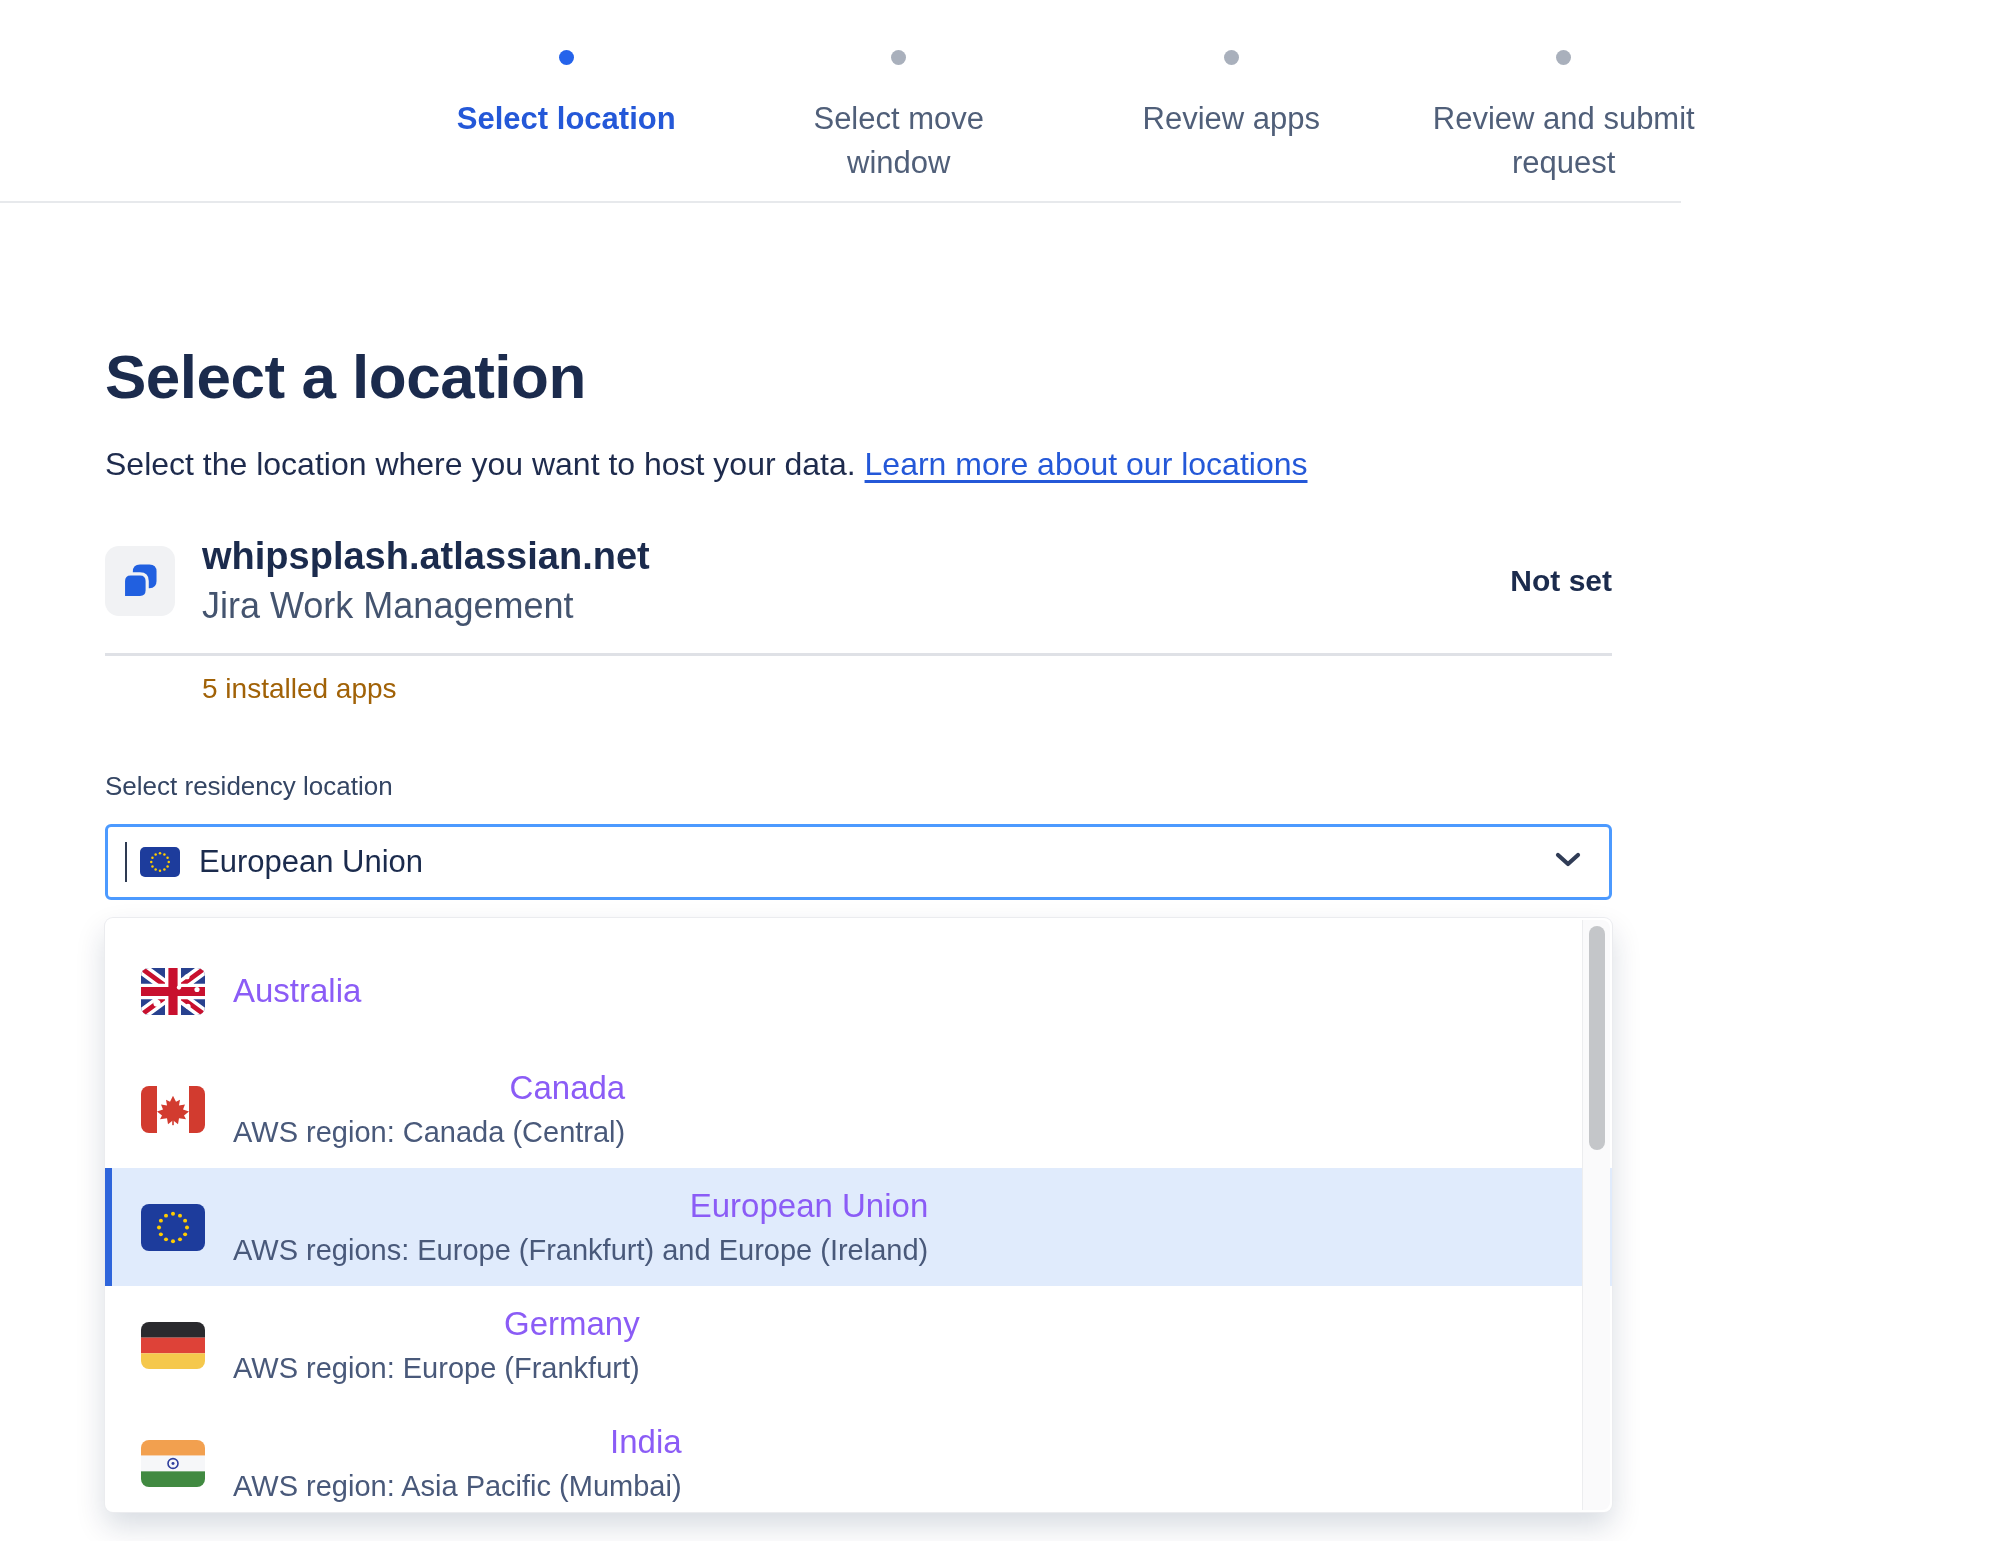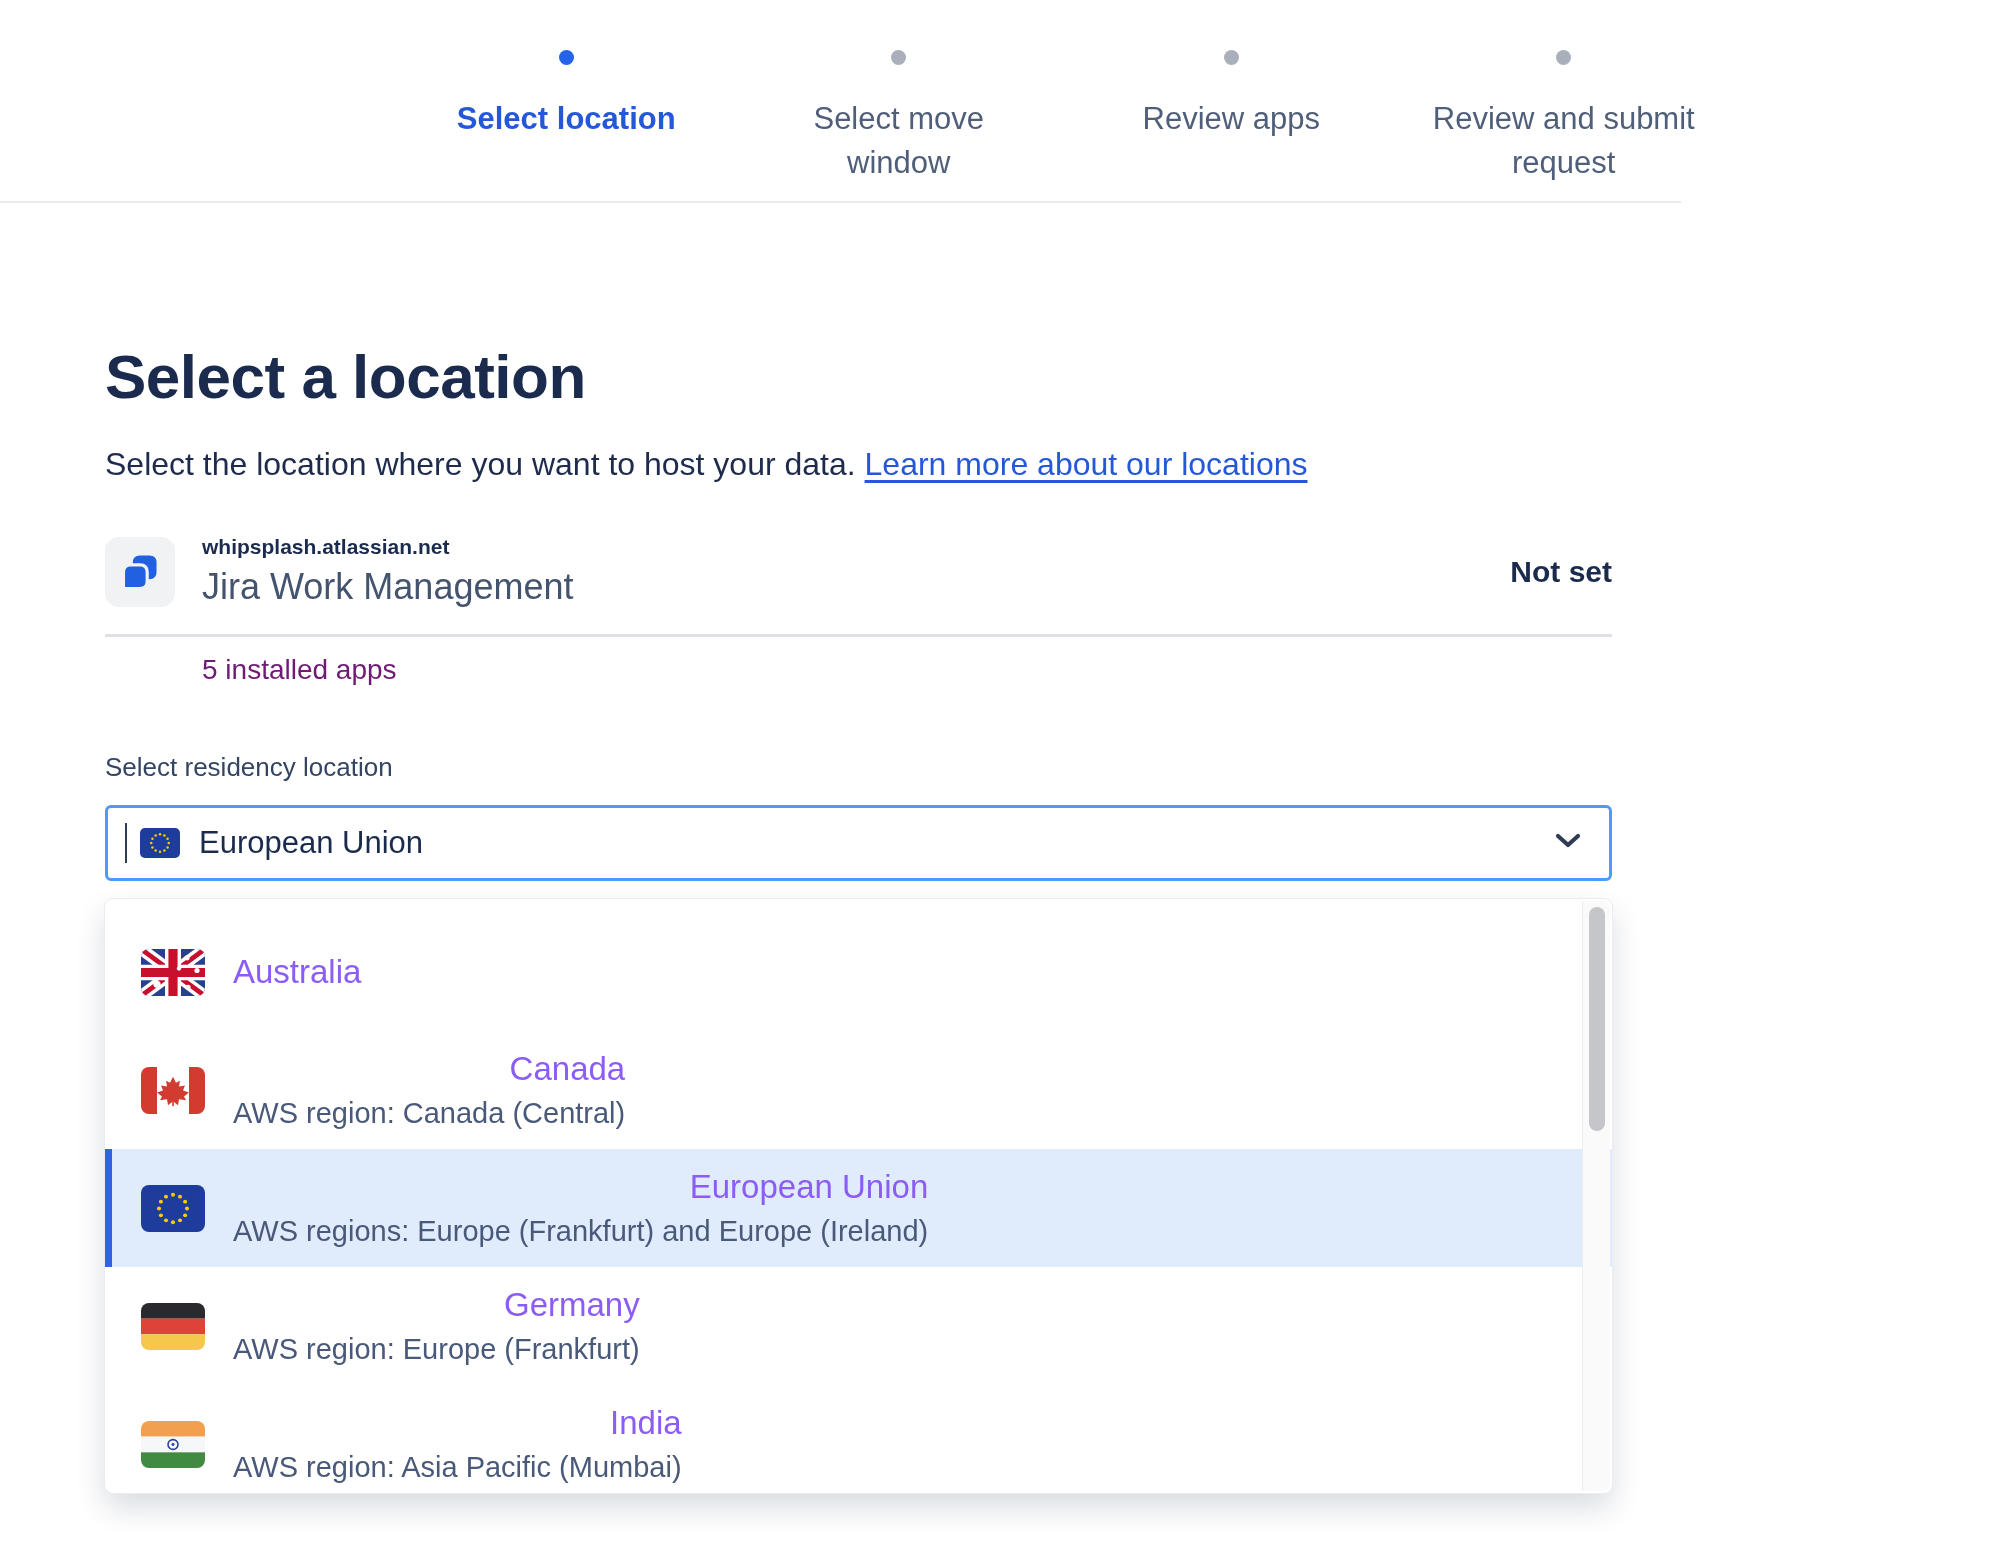--- a/index.html
+++ b/index.html
@@ -20,25 +20,25 @@
   .content { padding:138px 69px 0 105px; }
   h1[data-name="page-title"] { font-size:62px; font-weight:700; color:#1B2B4D; letter-spacing:-.5px; }
   .desc { margin-top:34px; font-size:32px; color:#1E2B4D; }
   .desc a { color:#2458D8; text-decoration:underline; text-underline-offset:5px; cursor:pointer; }
 
   
   .site-row { margin-top:52px; display:flex; align-items:center; }
   .site-icon { width:70px; height:70px; border-radius:14px; background:#F1F2F4;
     display:flex; align-items:center; justify-content:center; flex-shrink:0; }
   .site-meta { margin-left:27px; }
-  .site-name { font-size:21px; font-weight:700; color:#1B2B4D; }
+  .site-name { font-size:38px; font-weight:700; color:#1B2B4D; }
   .site-product { margin-top:7px; font-size:36px; color:#44546F; }
   .site-status { margin-left:auto; font-size:30px; font-weight:700; color:#1B2B4D; }
   .site-divider { margin-top:26px; height:3px; background:#DFE1E6; }
-  .site-apps { margin:17px 0 0 97px; font-size:28px; color:#701a75; }
+  .site-apps { margin:17px 0 0 97px; font-size:28px; color:#a16207; }
 
   
   .residency-label { margin-top:66px; font-size:26px; font-weight:400; color:#344563; }
   .select-box { position:relative; margin-top:22px; height:76px; border:3px solid #4C9AFF;
     border-radius:6px; background:#fff; display:flex; align-items:center; padding-left:17px; cursor:pointer; }
   .caret { width:2px; height:40px; background:#2E3A52; margin-right:13px; }
   .flag { display:inline-block; overflow:hidden; flex-shrink:0; }
   .flag svg { display:block; width:100%; height:100%; }
   .flag-sm { width:40px; height:30px; border-radius:5px; }
   .flag-lg { width:64px; height:47px; border-radius:8px; }

